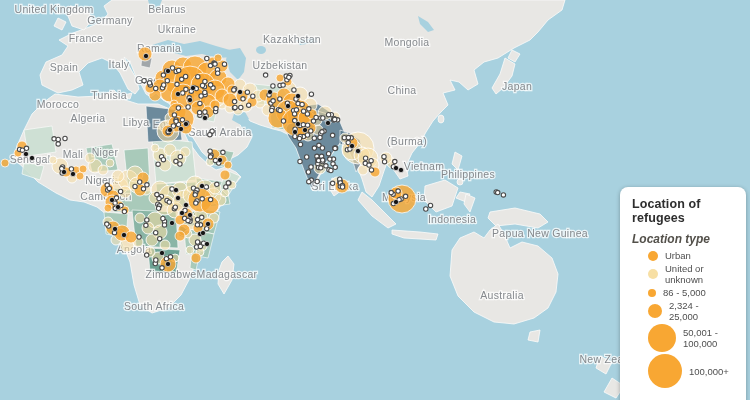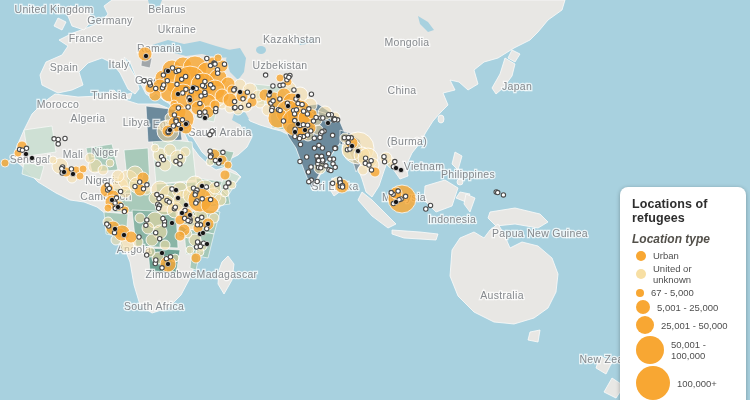--- a/index.html
+++ b/index.html
@@ -27,21 +27,21 @@
     background:#ffffff;border-radius:8px;box-shadow:0 1px 4px rgba(0,0,0,0.3);
     padding:10px 10px 6px 12px;box-sizing:border-box;z-index:5;
   }
   .legend h1{
     margin:0 0 6px 0;font-size:12.5px;font-weight:bold;color:#2e2e2e;letter-spacing:.1px;
   }
   .lg-heading{
     margin:7px 0 4px 0;font-size:12px;font-style:italic;font-weight:bold;color:#53504a;
   }
   ul.lg-list{list-style:none;margin:0;padding:0;}
-  ul.lg-list li{display:flex;align-items:center;margin:2px 4px;}
+  ul.lg-list li{display:flex;align-items:center;margin:2px 16px;}
   .lg-circle{border-radius:50%;flex:0 0 auto;margin-right:7px;}
   .lg-label{font-size:9.5px;color:#4f4f4f;}
 </style>
 </head>
 <body>
 
 <svg id="map-svg" width="750" height="400" viewBox="0 0 750 400">
 
   <rect x="0" y="0" width="750" height="400" class="sea"></rect>
 
@@ -665,46 +665,42 @@
       <circle cx="401" cy="170" r="2.6" class="dot-black"></circle>
       <circle cx="396" cy="202" r="2.6" class="dot-black"></circle>
       <circle cx="352" cy="146" r="2.6" class="dot-black"></circle>
       <circle cx="358" cy="151" r="2.6" class="dot-black"></circle>
       <circle cx="208" cy="224" r="2.6" class="dot-black"></circle>
       <circle cx="220" cy="160" r="2.6" class="dot-black"></circle>
     </g>
 </svg>
 
 <aside class="legend">
-  <h1>Locations of refugees</h1>
+  <h1>Location of refugees</h1>
 
   <div class="lg-heading">Location type</div>
   <ul class="lg-list" id="location-list">
       <li>
         <span class="lg-circle" style="width: 10px; height: 10px; background: var(--urban);"></span>
         <span class="lg-label">Urban</span>
       </li>
       <li>
         <span class="lg-circle" style="width: 10px; height: 10px; background: var(--rural);"></span>
         <span class="lg-label">United or unknown</span>
       </li>
     </ul>
 
   <ul class="lg-list" id="size-list">
       <li>
         <span class="lg-circle" style="width: 8px; height: 8px; background: var(--urban);"></span>
-        <span class="lg-label">67 - 5,000</span>
+        <span class="lg-label">86 - 5,000</span>
       </li>
       <li>
         <span class="lg-circle" style="width: 14px; height: 14px; background: var(--urban);"></span>
-        <span class="lg-label">5,001 - 25,000</span>
-      </li>
-      <li>
-        <span class="lg-circle" style="width: 18px; height: 18px; background: var(--urban);"></span>
-        <span class="lg-label">25,001 - 50,000</span>
+        <span class="lg-label">2,324 - 25,000</span>
       </li>
       <li>
         <span class="lg-circle" style="width: 28px; height: 28px; background: var(--urban);"></span>
         <span class="lg-label">50,001 - 100,000</span>
       </li>
       <li>
         <span class="lg-circle" style="width: 34px; height: 34px; background: var(--urban);"></span>
         <span class="lg-label">100,000+</span>
       </li>
     </ul>

